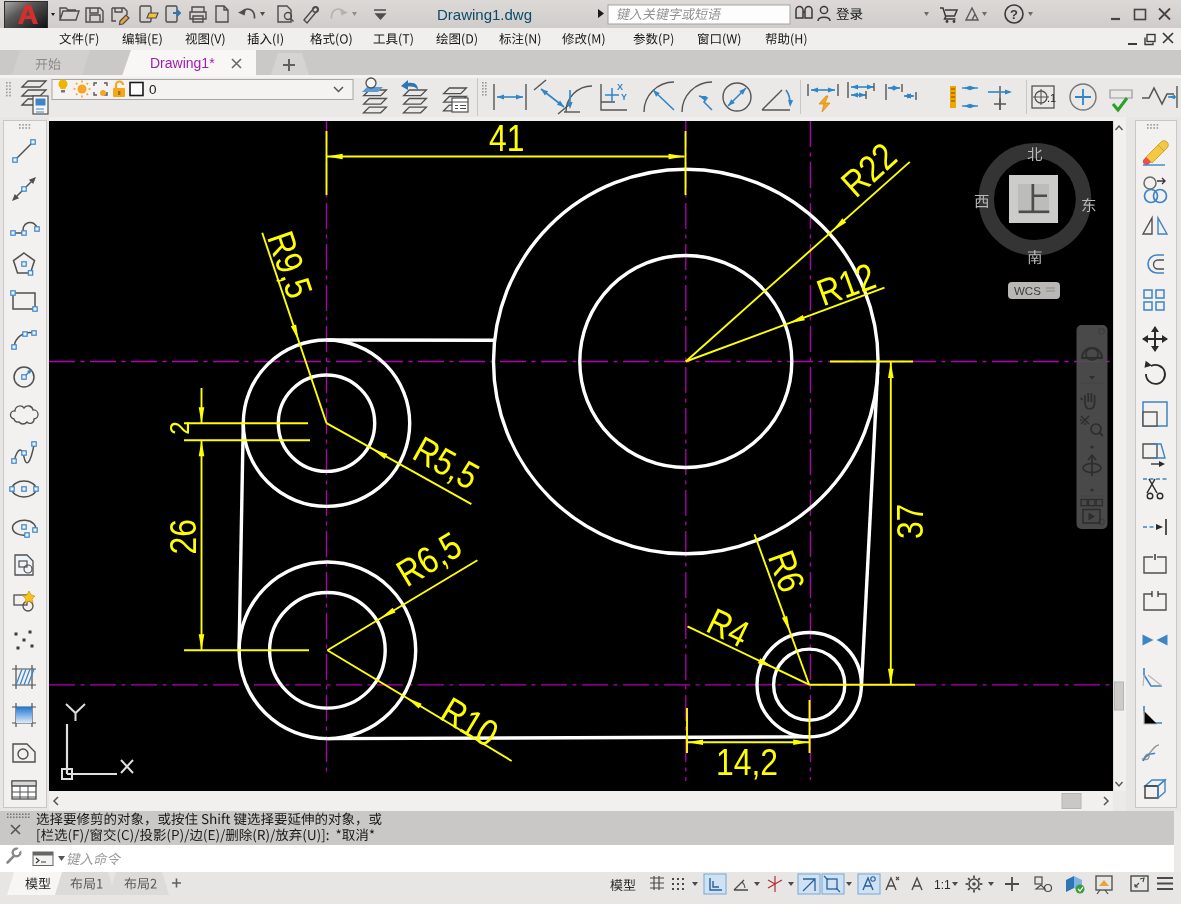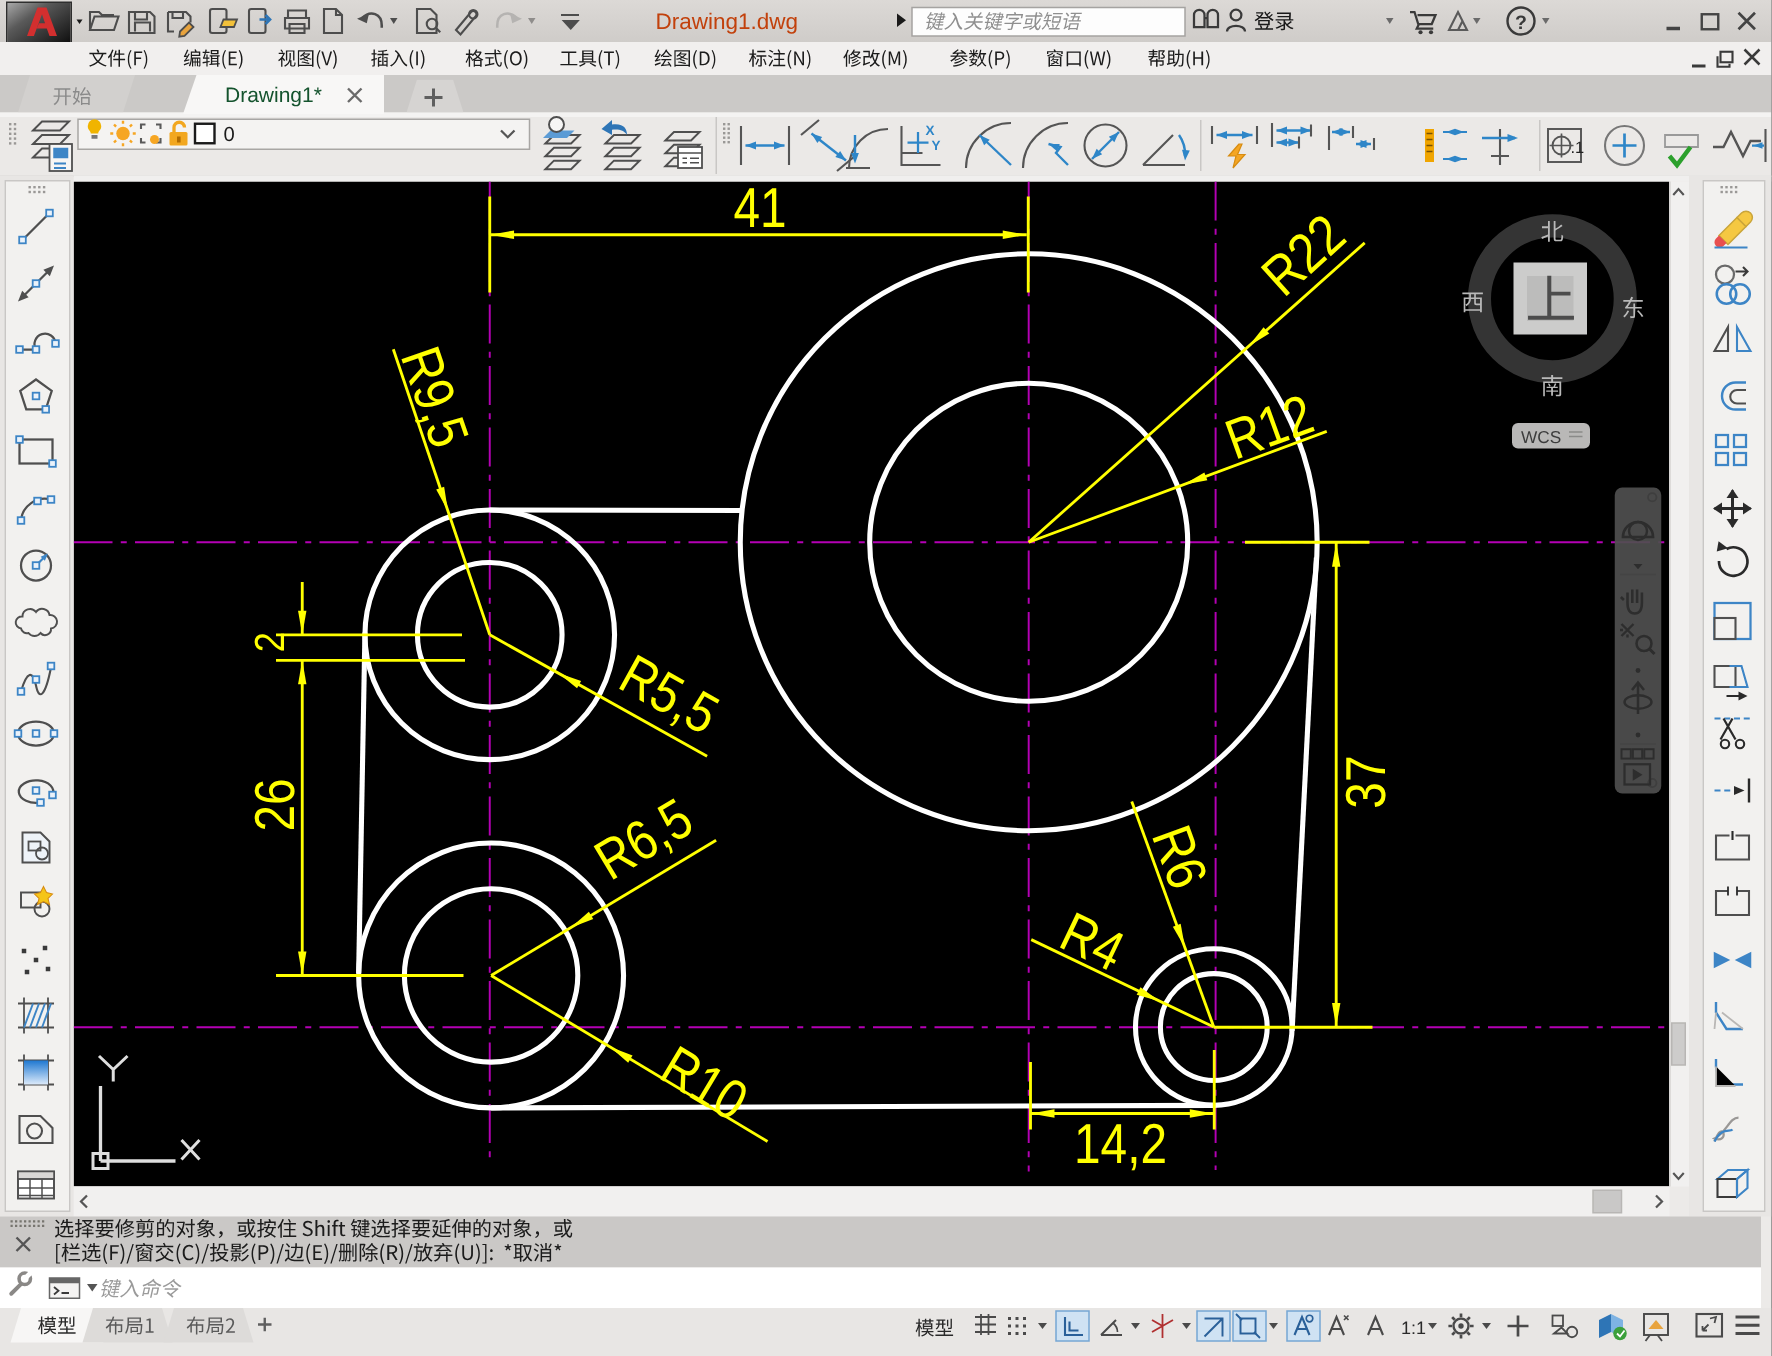--- a/index.html
+++ b/index.html
@@ -30,21 +30,21 @@
       <path d="M278 6 h9 l4 4 v12 h-13 z" stroke="#4d4d4d" fill="none" stroke-width="1.4"></path>
       <circle cx="288" cy="16" r="3.5" stroke="#4d4d4d" fill="none" stroke-width="1.4"></circle>
       <path d="M290.5 18.5 l3 3" stroke="#4d4d4d" fill="none" stroke-width="1.4"></path>
       <path d="M304 20 l10 -12 c2 -2 5 1 3 3 l-10 12 z" stroke="#4d4d4d" fill="none" stroke-width="1.4"></path>
       <circle cx="315.5" cy="9.5" r="2.8" stroke="#4d4d4d" fill="none" stroke-width="1.4"></circle>
       <path d="M344.5 12 c-5.5 -5.5 -13 -3 -13 5 v1.5" stroke="#b5b3b1" fill="none" stroke-width="1.7"></path>
       <path d="M348 12.5 l-8 -3.5 l1.5 6.5 z" fill="#b5b3b1"></path>
       <path d="M352 12 l5 0 l-2.5 4 z" fill="#8f8d8b"></path>
       <path d="M374 10 h12 M376 14 l4.5 5 l4.5 -5 z" stroke="#4d4d4d" fill="#4d4d4d" stroke-width="1.4"></path>
     </svg>
-<div class="abs" style="left:437px;top:6px;font-size:15px;color:#c2410c;text-align:center;">Drawing1.dwg</div>
+<div class="abs" style="left:437px;top:6px;font-size:15px;color:#0c4a6e;text-align:center;">Drawing1.dwg</div>
 <svg class="abs" style="left:590px;top:0" width="591px" height="28" viewBox="0 0 591 28">
 <path d="M8 9 l6 4.5 l-6 4.5 z" fill="#1a1a1a"></path>
 <rect x="18" y="5" width="182" height="19" fill="#fdfdfd" stroke="#a5a3a1"></rect>
 <path d="M27.7 14.5 27.5 15.4H28.9L28.4 17.9C28.2 18.5 27.7 19 27.5 19.2C27.6 19.3 27.8 19.7 27.8 19.9C28.1 19.6 28.4 19.4 30.8 18C30.7 17.8 30.6 17.5 30.6 17.2L29.2 18.1L29.8 15.4H31.2L31.4 14.5H30L30.4 12.7H31.7L31.9 11.9H28.8C29.2 11.4 29.6 11 29.9 10.4H32.2L32.4 9.5H30.5C30.8 9.1 31 8.7 31.2 8.3L30.4 8C29.8 9.4 28.9 10.6 28 11.5C28.1 11.6 28.3 12.1 28.4 12.2L28.7 11.9L28.5 12.7H29.5L29.1 14.5ZM35.7 9.1 35.5 9.8H37.1L36.9 10.9H35L34.8 11.6H36.7L36.5 12.7H34.9L34.7 13.4H36.3L36.1 14.4H34.5L34.3 15.2H35.9L35.7 16.2H33.8L33.6 17H35.5L35.2 18.6H35.9L36.3 17H38.7L38.9 16.2H36.5L36.7 15.2H38.8L39 14.4H36.9L37.1 13.4H39L39.4 11.6H40.2L40.3 10.9H39.5L39.9 9.1H38L38.2 8.1H37.5L37.2 9.1ZM37.5 11.6H38.6L38.4 12.7H37.2ZM37.6 10.9 37.9 9.8H39L38.8 10.9ZM31.9 13.7C32 13.6 32.1 13.6 32.2 13.5H33.6C33.2 14.5 32.9 15.5 32.4 16.2C32.3 15.8 32.3 15.3 32.3 14.7L31.5 14.9C31.6 15.8 31.7 16.6 31.9 17.2C31.2 18.2 30.5 18.9 29.7 19.4C29.8 19.6 29.9 19.9 30 20.1C30.8 19.6 31.6 18.9 32.2 18C33.1 19.5 34.6 19.9 36.4 19.9H38.1C38.2 19.6 38.4 19.2 38.5 19C38.1 19 36.9 19 36.6 19C35 19 33.5 18.7 32.8 17.2C33.4 16 34 14.6 34.6 12.7L34.1 12.6L34 12.6H33.1C33.9 11.6 34.7 10.4 35.5 9.1L35 8.7L34.7 8.8H32.8L32.6 9.7H34.2C33.6 10.9 32.8 11.9 32.6 12.2C32.3 12.6 31.9 13 31.7 13C31.8 13.2 31.9 13.5 31.9 13.7ZM45 9.2C45.7 9.8 46.2 10.5 46.6 11.3C45 15 42.8 17.7 39.5 19.2C39.7 19.4 40.1 19.8 40.2 19.9C43.2 18.4 45.4 16 47.1 12.6C48 15.2 48.2 18.2 50.9 19.9C51 19.6 51.3 19.1 51.6 18.8C47.8 16.2 49.3 11.3 45.8 8.4ZM57.2 8.6C57.6 9.3 57.9 10.2 58 10.8H55.5L55.3 11.8H59.6L59.2 13.4C59.2 13.6 59.1 13.9 59 14.1H54L53.7 15.1H58.6C57.9 16.5 56.3 18 52.6 19.2C52.8 19.4 53 19.8 53.1 20C56.7 18.9 58.5 17.3 59.4 15.8C60 17.9 61.4 19.3 63.6 20C63.8 19.7 64.2 19.2 64.5 19C62.2 18.4 60.8 17 60.2 15.1H65L65.2 14.1H60.1L60.3 13.4L60.7 11.8H65L65.2 10.8H62.7C63.3 10.1 64 9.3 64.6 8.5L63.6 8.1C63.1 8.9 62.3 10.1 61.6 10.8H58L59 10.4C58.9 9.8 58.5 8.9 58.1 8.2ZM66.7 14.5 66.5 15.4H67.9L67.4 17.9C67.2 18.5 66.7 19 66.5 19.2C66.6 19.3 66.8 19.7 66.8 19.9C67.1 19.6 67.4 19.4 69.8 18C69.7 17.8 69.6 17.5 69.6 17.2L68.2 18.1L68.8 15.4H70.2L70.4 14.5H69L69.4 12.7H70.7L70.9 11.9H67.8C68.2 11.4 68.6 11 68.9 10.4H71.2L71.4 9.5H69.5C69.8 9.1 70 8.7 70.2 8.3L69.4 8C68.8 9.4 67.9 10.6 67 11.5C67.1 11.6 67.3 12.1 67.4 12.2L67.7 11.9L67.5 12.7H68.5L68.1 14.5ZM74.7 9.1 74.5 9.8H76.1L75.9 10.9H74L73.8 11.6H75.7L75.5 12.7H73.9L73.7 13.4H75.3L75.1 14.4H73.5L73.3 15.2H74.9L74.7 16.2H72.8L72.6 17H74.5L74.2 18.6H74.9L75.3 17H77.7L77.9 16.2H75.5L75.7 15.2H77.8L78 14.4H75.9L76.1 13.4H78L78.4 11.6H79.2L79.3 10.9H78.5L78.9 9.1H77L77.2 8.1H76.5L76.2 9.1ZM76.5 11.6H77.6L77.4 12.7H76.2ZM76.6 10.9 76.9 9.8H78L77.8 10.9ZM70.9 13.7C71 13.6 71.1 13.6 71.2 13.5H72.6C72.2 14.5 71.9 15.5 71.4 16.2C71.3 15.8 71.3 15.3 71.3 14.7L70.5 14.9C70.6 15.8 70.7 16.6 70.9 17.2C70.2 18.2 69.5 18.9 68.7 19.4C68.8 19.6 68.9 19.9 69 20.1C69.8 19.6 70.6 18.9 71.2 18C72.1 19.5 73.6 19.9 75.4 19.9H77.1C77.2 19.6 77.4 19.2 77.5 19C77.1 19 75.9 19 75.6 19C74 19 72.5 18.7 71.8 17.2C72.4 16 73 14.6 73.6 12.7L73.1 12.6L73 12.6H72.1C72.9 11.6 73.7 10.4 74.5 9.1L74 8.7L73.7 8.8H71.8L71.6 9.7H73.2C72.6 10.9 71.8 11.9 71.6 12.2C71.3 12.6 70.9 13 70.7 13C70.8 13.2 70.9 13.5 70.9 13.7ZM85 14.3 84.8 15.1H79.8L79.5 16H84.6L84 18.8C84 19 83.9 19.1 83.7 19.1C83.4 19.1 82.6 19.1 81.7 19.1C81.8 19.3 81.9 19.8 81.9 20C83 20 83.7 20 84.2 19.9C84.7 19.7 84.9 19.4 85 18.8L85.7 16H90.7L90.9 15.1H85.9L86 14.6C87.2 14 88.6 13.1 89.6 12.3L89.1 11.8L88.8 11.8H82.6L82.4 12.8H87.6C86.8 13.3 85.9 13.9 85 14.3ZM85.9 8.3C86 8.6 86.2 9.1 86.3 9.4H81.1L80.6 12.1H81.5L81.9 10.4H90.9L90.5 12.1H91.5L92.1 9.4H87.4C87.3 9 87.1 8.4 86.9 8ZM102.3 8.7C103 9.1 103.8 9.7 104.2 10.1L104.9 9.5C104.5 9 103.7 8.5 103 8.1ZM92 18.1 92 19.1C93.5 18.8 95.8 18.4 97.9 17.9L98 17C95.8 17.4 93.5 17.9 92 18.1ZM94.8 13.1H97.5L97 15.4H94.3ZM94.1 12.3 93.2 16.2H97.7L98.6 12.3ZM93.8 10.2 93.6 11.1H100C99.7 13.2 99.6 15.2 99.7 16.7C98.6 17.8 97.4 18.6 96 19.3C96.2 19.5 96.5 19.8 96.6 20C97.8 19.4 98.9 18.7 99.9 17.8C100.1 19.2 100.7 20.1 101.7 20.1C102.7 20.1 103.2 19.4 103.9 17.2C103.7 17.1 103.3 16.8 103.2 16.6C102.7 18.4 102.4 19 102 19C101.4 19 101 18.2 100.8 16.9C102.1 15.6 103.2 14 104.1 12.3L103.2 12.1C102.5 13.4 101.7 14.6 100.7 15.7C100.7 14.4 100.8 12.9 101.1 11.1H104.9L105.1 10.2H101.2C101.3 9.5 101.5 8.8 101.6 8.1H100.6C100.4 8.8 100.3 9.5 100.2 10.2ZM112.1 8.7 111.9 9.5H118.4L118.6 8.7ZM111.3 15.8C111.5 16.6 111.6 17.8 111.6 18.5L112.5 18.3C112.5 17.5 112.4 16.4 112.1 15.6ZM112.7 11.8H116.5L115.9 14.2H112.2ZM112 10.9 111.1 15.1H116.7L117.6 10.9ZM115.3 15.5C114.8 16.5 114 17.8 113.4 18.7H109.3L109.1 19.6H116.3L116.5 18.7H114.3C114.9 17.9 115.6 16.7 116.2 15.7ZM108.1 8.1C107.6 9.7 106.8 11.2 106 12.2C106.2 12.3 106.5 12.6 106.6 12.7C107.1 12.2 107.5 11.5 107.9 10.7H108.6L108.2 12.7L108.1 13.3H105.8L105.6 14.1H107.8C107.3 15.8 106.4 17.7 104.4 19.2C104.6 19.3 104.9 19.6 105 19.8C106.3 18.8 107.3 17.5 107.9 16.2C108.3 16.9 108.7 17.9 108.9 18.5L109.7 17.7C109.5 17.3 108.7 15.7 108.4 15.1C108.5 14.8 108.6 14.5 108.7 14.1H110.6L110.8 13.3H109L109.1 12.7L109.5 10.7H111.2L111.3 9.8H108.3C108.6 9.3 108.8 8.8 109 8.2ZM120.5 9C121 9.6 121.7 10.5 122 11.1L122.8 10.4C122.5 9.8 121.8 9 121.2 8.4ZM123.9 10.9 123.7 11.7H125.4C125.1 12.4 124.8 13 124.5 13.5H122.4L122.2 14.4H130.5L130.7 13.5H129.1C129.4 12.7 129.7 11.7 130 10.9L129.3 10.8L129.1 10.9H126.7L127.3 9.4H131.1L131.3 8.5H123.9L123.7 9.4H126.3L125.7 10.9ZM125.5 13.5 126.3 11.7H128.8C128.6 12.3 128.4 12.9 128.2 13.5ZM123 15.5 122 20H122.9L123.1 19.5H127.5L127.4 20H128.3L129.3 15.5ZM123.2 18.7 123.8 16.3H128.2L127.7 18.7ZM119.3 19.6C119.5 19.4 119.9 19.1 122.4 17.6C122.4 17.4 122.3 17.1 122.3 16.8L120.6 17.8L121.8 12.1H119.1L118.9 13.1H120.7L119.7 17.8C119.5 18.4 119.2 18.6 119 18.8C119.1 19 119.2 19.4 119.3 19.6Z" fill="#8f8f8f"></path>
 <path d="M206 10 a3.5 3.5 0 0 1 7 0 v8 h-7 z M215 10 a3.5 3.5 0 0 1 7 0 v8 h-7 z M213 12 h2" stroke="#3a3a3a" fill="none" stroke-width="1.5"></path>
 <circle cx="234" cy="10" r="3.6" stroke="#3a3a3a" fill="none" stroke-width="1.5"></circle>
       <path d="M228 21 c0 -5 12 -5 12 0" stroke="#3a3a3a" fill="none" stroke-width="1.5"></path>
 <path d="M249.8 14.2H255.4V15.9H249.8ZM248.8 13.4V16.8H256.5V13.4ZM257.9 9.4C257.4 9.9 256.6 10.5 256 11C255.7 10.7 255.3 10.3 255.1 10C255.7 9.5 256.5 8.9 257.1 8.3L256.4 7.8C255.9 8.3 255.2 8.9 254.6 9.4C254.2 8.8 253.9 8.3 253.7 7.7L252.8 8C253.3 9.2 254.1 10.4 255 11.4H250.5C251.3 10.6 252 9.6 252.4 8.5L251.7 8.1L251.5 8.2H247.4V9H251.1C250.7 9.7 250.3 10.3 249.7 10.9C249.3 10.5 248.6 9.9 247.9 9.6L247.4 10.1C248 10.5 248.7 11.1 249.1 11.5C248.3 12.3 247.3 12.9 246.4 13.3C246.6 13.5 246.8 13.8 247 14.1C248.1 13.5 249.3 12.7 250.3 11.6V12.3H255.2V11.6C256.2 12.6 257.3 13.4 258.4 14C258.6 13.7 258.9 13.3 259.1 13.1C258.2 12.7 257.4 12.2 256.6 11.5C257.2 11.1 258 10.5 258.6 9.9ZM254.8 16.9C254.6 17.5 254.2 18.3 253.8 18.9H250.7L251.5 18.6C251.4 18.1 251 17.4 250.7 16.9L249.8 17.2C250.1 17.7 250.4 18.4 250.5 18.9H246.8V19.8H258.7V18.9H254.9C255.2 18.4 255.5 17.7 255.8 17.1ZM261.3 14.7C262.2 15.2 263.3 16 263.8 16.5L264.5 15.8C263.9 15.3 262.8 14.6 262 14.1ZM261.3 8.4V9.3H269.5L269.4 10.6H261.7V11.5H269.4L269.3 12.8H260.4V13.7H265.7V16.1C263.8 16.9 261.7 17.8 260.4 18.3L261 19.2C262.3 18.6 264 17.9 265.7 17.1V19C265.7 19.2 265.7 19.2 265.4 19.2C265.2 19.2 264.5 19.2 263.7 19.2C263.8 19.5 264 19.9 264 20.1C265.1 20.1 265.8 20.1 266.2 20C266.6 19.8 266.7 19.6 266.7 19V15.8C267.9 17.6 269.6 18.9 271.7 19.5C271.8 19.3 272.1 18.9 272.4 18.7C270.9 18.3 269.6 17.6 268.6 16.6C269.5 16.1 270.5 15.3 271.3 14.6L270.4 14C269.8 14.6 268.8 15.4 268 16C267.5 15.4 267.1 14.8 266.7 14.1V13.7H272.2V12.8H270.4C270.5 11.4 270.6 9.7 270.6 8.4L269.8 8.4L269.6 8.4Z" fill="#1a1a1a"></path>
 <path d="M334 12 l5 0 l-2.5 4 z" fill="#6a6a6a"></path>
 <path d="M350 8 h3 l2.5 8 h9 l2.5 -6 h-12 M356 16 l-1.5 3 h11" stroke="#3a3a3a" fill="none" stroke-width="1.5"></path>
@@ -75,21 +75,21 @@
       <path d="M768.4 5V6H765.8V6.8H768.4V7.7H766.1V8.4H768.4V8.7C768.4 8.9 768.4 9.1 768.3 9.4H765.6V10.1H768C767.6 10.7 766.9 11.2 765.9 11.6C766.1 11.8 766.4 12.1 766.5 12.3C767.9 11.8 768.6 10.9 769 10.1H771.8V9.4H769.3C769.4 9.1 769.4 8.9 769.4 8.7V8.4H771.4V7.7H769.4V6.8H771.7V6H769.4V5ZM772.3 5.5V11.7H773.2V6.3H775.3C775 6.9 774.6 7.5 774.2 8.1C775.3 8.7 775.7 9.2 775.7 9.7C775.7 9.9 775.6 10.1 775.4 10.2C775.2 10.3 775 10.3 774.9 10.3C774.5 10.3 774 10.3 773.5 10.3C773.6 10.5 773.8 10.8 773.8 11.1C774.3 11.1 774.8 11.1 775.2 11.1C775.5 11 775.8 11 776 10.9C776.4 10.6 776.6 10.3 776.6 9.7C776.6 9.2 776.2 8.6 775.2 7.9C775.7 7.3 776.2 6.5 776.7 5.9L776.1 5.5L775.9 5.5ZM766.9 12.2V15.8H767.8V13.1H770.7V16.5H771.7V13.1H774.9V14.8C774.9 14.9 774.8 15 774.6 15C774.4 15 773.7 15 772.9 15C773 15.2 773.1 15.6 773.2 15.8C774.2 15.8 774.9 15.8 775.3 15.7C775.7 15.5 775.8 15.3 775.8 14.8V12.2H771.7V11.2H770.7V12.2ZM785.4 5C785.4 6 785.4 6.9 785.4 7.8H783.3V8.7H785.4C785.2 11.8 784.5 14.3 782.1 15.8C782.4 16 782.7 16.3 782.8 16.5C785.4 14.8 786.1 12 786.2 8.7H788.2C788.1 13.3 788 15 787.6 15.4C787.5 15.5 787.4 15.6 787.2 15.6C786.9 15.6 786.2 15.5 785.5 15.5C785.7 15.7 785.8 16.1 785.8 16.4C786.5 16.4 787.2 16.4 787.5 16.4C788 16.4 788.2 16.2 788.5 15.9C788.9 15.4 789 13.6 789.1 8.3C789.1 8.2 789.1 7.8 789.1 7.8H786.3C786.3 6.9 786.3 6 786.3 5ZM777.9 14.3 778.1 15.3C779.6 14.9 781.7 14.4 783.7 14L783.6 13.1L782.9 13.3V5.6H778.8V14.1ZM779.7 14V11.8H782V13.5ZM779.7 9.1H782V11H779.7ZM779.7 8.3V6.5H782V8.3ZM793 17.9 793.7 17.6C792.6 15.9 792.1 13.7 792.1 11.6C792.1 9.5 792.6 7.4 793.7 5.6L793 5.3C791.8 7.2 791.1 9.2 791.1 11.6C791.1 14.1 791.8 16.1 793 17.9ZM795.5 15.5H796.6V11.2H800.9V15.5H802.1V6.3H800.9V10.2H796.6V6.3H795.5ZM804.6 17.9C805.7 16.1 806.4 14.1 806.4 11.6C806.4 9.2 805.7 7.2 804.6 5.3L803.9 5.6C804.9 7.4 805.5 9.5 805.5 11.6C805.5 13.7 804.9 15.9 803.9 17.6Z" fill="#1c1c1c"></path>
       <path d="M1128 16 h9" stroke="#3a3a3a" stroke-width="2" fill="none"></path>
       <rect x="1147" y="6.5" width="8" height="7" stroke="#3a3a3a" stroke-width="1.4" fill="none"></rect>
       <path d="M1145 9.5 v7 h8 v-2" stroke="#3a3a3a" stroke-width="1.4" fill="none"></path>
       <path d="M1163 5 l10 10 M1173 5 l-10 10" stroke="#3a3a3a" stroke-width="1.7"></path>
     </svg>
 <div class="abs" style="left:0;top:50px;width:1181px;height:25px;background:#cbc9c7;"></div>
 <div class="abs" style="left:0;top:75px;width:1181px;height:3px;background:#f4f3f2;"></div>
 <div class="abs" style="left:12px;top:50px;width:78px;height:25px;background:#d2d0ce;clip-path:polygon(8px 0,100% 0,calc(100% - 8px) 100%,0 100%);"></div>
 <div class="abs" style="left:122px;top:50px;width:134px;height:26px;background:#f8f7f6;clip-path:polygon(9px 0,calc(100% - 0px) 0,100% 100%,0 100%);"></div>
-<div class="abs" style="left:150px;top:55px;font-size:14px;color:#14532d;">Drawing1*</div>
+<div class="abs" style="left:150px;top:55px;font-size:14px;color:#a21caf;">Drawing1*</div>
 <svg class="abs" style="left:228px;top:56px" width="18" height="16">
       <path d="M4 3 l9 9 M13 3 l-9 9" stroke="#6a6a6a" stroke-width="1.6"></path>
     </svg>
 <div class="abs" style="left:271px;top:53px;width:38px;height:22px;background:#d6d4d2;clip-path:polygon(7px 0,calc(100% - 7px) 0,100% 100%,0 100%);"></div>
 <svg class="abs" style="left:280px;top:57px" width="20" height="16">
       <path d="M9 2 v12 M3 8 h12" stroke="#5f5f5f" stroke-width="2"></path>
     </svg>
 <svg class="abs" style="left:0;top:50px" width="320" height="26" viewBox="0 0 320 26">
       <path d="M43.4 9.9V13.6H39.8V13V9.9ZM35.7 13.6V14.5H38.7C38.6 16.3 37.9 18 35.7 19.4C36 19.5 36.3 19.9 36.5 20.1C38.9 18.6 39.6 16.5 39.7 14.5H43.4V20.1H44.4V14.5H47.3V13.6H44.4V9.9H46.9V8.9H36.2V9.9H38.8V13L38.8 13.6ZM54 14.7V20H54.9V19.5H58.8V20H59.8V14.7ZM54.9 18.6V15.6H58.8V18.6ZM53.6 13.7C54 13.6 54.5 13.5 59.3 13.1C59.5 13.5 59.7 13.8 59.8 14L60.6 13.6C60.2 12.6 59.3 11.1 58.4 10L57.6 10.3C58.1 10.9 58.5 11.6 58.9 12.3L54.7 12.5C55.6 11.4 56.5 9.9 57.2 8.4L56.2 8.1C55.5 9.7 54.4 11.5 54.1 11.9C53.8 12.4 53.5 12.7 53.3 12.8C53.4 13 53.5 13.5 53.6 13.7ZM50.6 11.7H52.1C52 13.3 51.7 14.7 51.2 15.9C50.8 15.5 50.3 15.2 49.9 14.9C50.1 13.9 50.4 12.8 50.6 11.7ZM48.8 15.2C49.5 15.6 50.2 16.2 50.8 16.7C50.2 17.9 49.5 18.7 48.5 19.2C48.7 19.4 49 19.8 49.1 20C50.1 19.4 50.9 18.6 51.5 17.4C52 17.9 52.4 18.3 52.7 18.7L53.3 17.9C53 17.5 52.5 17 51.9 16.5C52.5 15 52.9 13.2 53.1 10.8L52.5 10.7L52.3 10.7H50.8C51 9.9 51.1 9 51.2 8.2L50.3 8.1C50.2 8.9 50.1 9.8 49.9 10.7H48.6V11.7H49.7C49.5 13 49.1 14.3 48.8 15.2Z" fill="#8a8a8a"></path>
     </svg>

